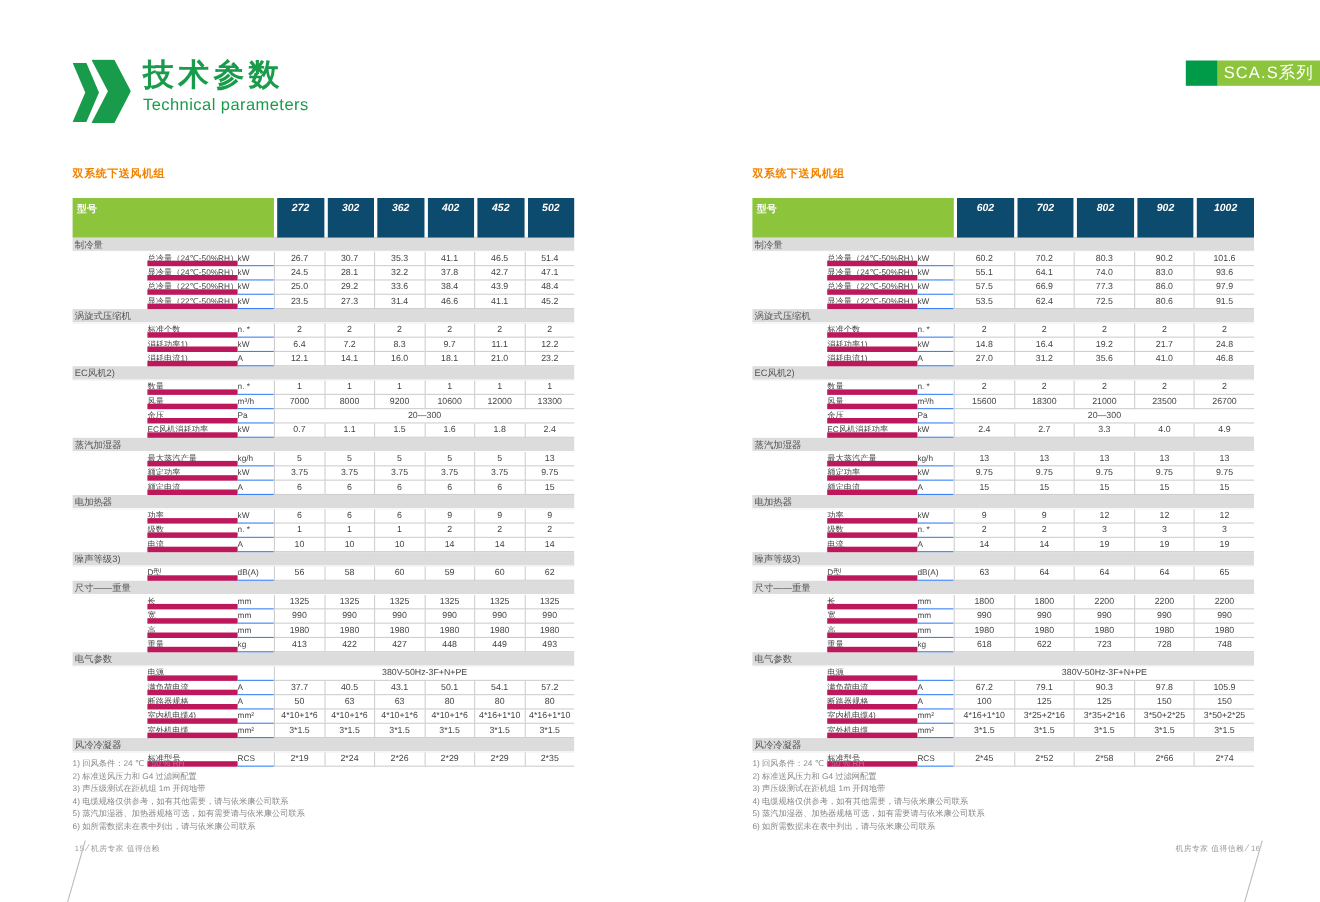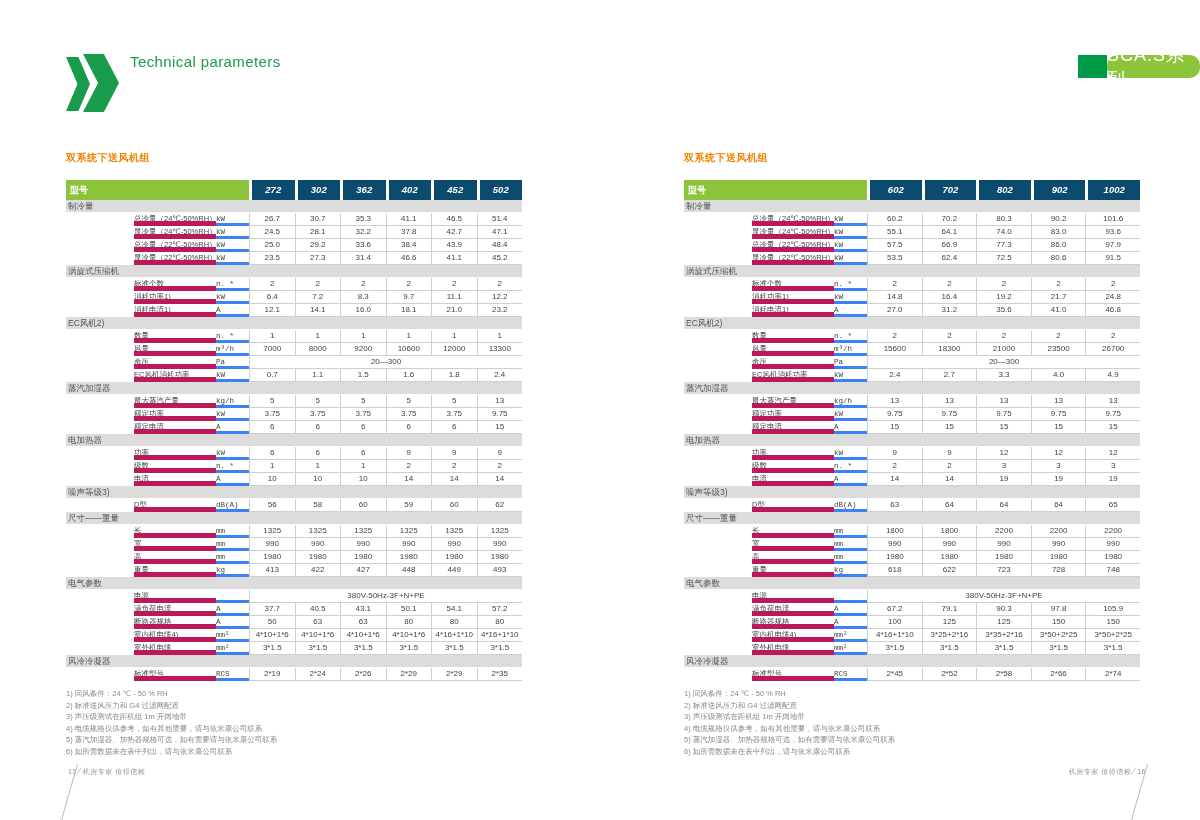--- a/index.html
+++ b/index.html
@@ -14,35 +14,35 @@
   .chev1{width:24px;height:54px;background:#189B4A;
     clip-path:polygon(0 0,52% 0,100% 50%,52% 100%,0 100%,48% 50%);}
   .chev2{width:36px;height:58px;background:#189B4A;margin-left:-7px;margin-top:-2px;
     clip-path:polygon(0 0,58% 0,100% 50%,58% 100%,0 100%,42% 50%);}
   .titles{margin-left:11px;}
   .title-zh{font-size:28px;line-height:32px;color:#189B4A;font-weight:bold;letter-spacing:4px;margin:2px 0 0 0;}
   .title-en{font-size:15px;color:#189B4A;margin-top:3px;letter-spacing:0.4px;}
   
   .series-badge{position:absolute;top:55px;left:1078px;width:122px;height:23px;display:flex;}
   .badge-square{width:29px;height:23px;background:#009B48;}
-  .badge-label{flex:1;background:#8CC53C;color:#fff;font-size:18px;display:flex;align-items:center;justify-content:center;letter-spacing:1px;border-radius:10px;}
+  .badge-label{flex:1;background:#8CC53C;color:#fff;font-size:15px;display:flex;align-items:center;justify-content:center;letter-spacing:1px;}
   
   .col-title{position:absolute;top:151px;font-size:10px;font-weight:bold;color:#F08200;letter-spacing:0.5px;}
   #col-title-0{left:66px;} #col-title-1{left:684px;}
   
   .ptable{position:absolute;top:180px;width:456px;}
   #table-0{left:66px;} #table-1{left:684px;}
-  .t-header-row{display:flex;height:20px;}
+  .t-header-row{display:flex;height:36px;}
   .t-header-label{width:183px;background:#8CC53C;color:#fff;font-size:9px;font-weight:bold;line-height:20px;padding-left:4px;box-sizing:border-box;}
   .t-header-cell{flex:1;background:#0c4a6e;border-left:3px solid #fff;color:#fff;font-size:9.5px;font-weight:bold;text-align:center;line-height:20px;box-sizing:border-box;font-style:italic;}
   .t-sec-row{height:13px;background:#DCDCDC;font-size:8.5px;color:#555;line-height:12px;padding-left:2px;border-bottom:1px solid #fff;box-sizing:border-box;}
   .t-row{display:flex;height:13px;box-sizing:border-box;}
   .t-indent{width:68px;}
   .t-label{width:82px;border-bottom:5px solid #be185d;font-size:7.5px;color:#444;line-height:12px;box-sizing:border-box;white-space:nowrap;overflow:hidden;}
-  .t-unit{width:33px;border-bottom:3px solid #3b82f6;font-size:7.5px;color:#444;line-height:12px;box-sizing:border-box;white-space:nowrap;font-family:Liberation Mono, monospace;}
+  .t-unit{width:33px;border-bottom:1px solid #3b82f6;font-size:7.5px;color:#444;line-height:12px;box-sizing:border-box;white-space:nowrap;}
   .t-cell{flex:1;border-bottom:1px solid #CFCFCF;border-left:1px solid #CFCFCF;font-size:8px;color:#444;line-height:12px;text-align:center;box-sizing:border-box;white-space:nowrap;}
   
   .footnotes{position:absolute;top:688px;width:360px;list-style:none;margin:0;padding:0;}
   #footnotes-0{left:66px;} #footnotes-1{left:684px;}
   .footnotes li{font-size:7.5px;color:#888;line-height:11.5px;white-space:nowrap;}
   
   .footer{position:absolute;top:766px;font-size:7px;color:#999;letter-spacing:0.5px;}
   .footer-left{left:68px;}
   .footer-right{left:1000px;width:146px;text-align:right;}
   .fslash{color:#aaa;padding:0 2px;font-size:9px;}
@@ -52,20 +52,21 @@
 </style>
 </head>
 <body>
 
 <div class="header">
   <div class="chevrons">
     <div class="chev1"></div>
     <div class="chev2"></div>
   </div>
   <div class="titles">
+    <div class="title-zh">技术参数</div>
     <div class="title-en">Technical parameters</div>
   </div>
 </div>
 
 <div class="series-badge">
   <div class="badge-square"></div>
   <div class="badge-label">SCA.S系列</div>
 </div>
 
 <div class="col-title" id="col-title-0">双系统下送风机组</div>

